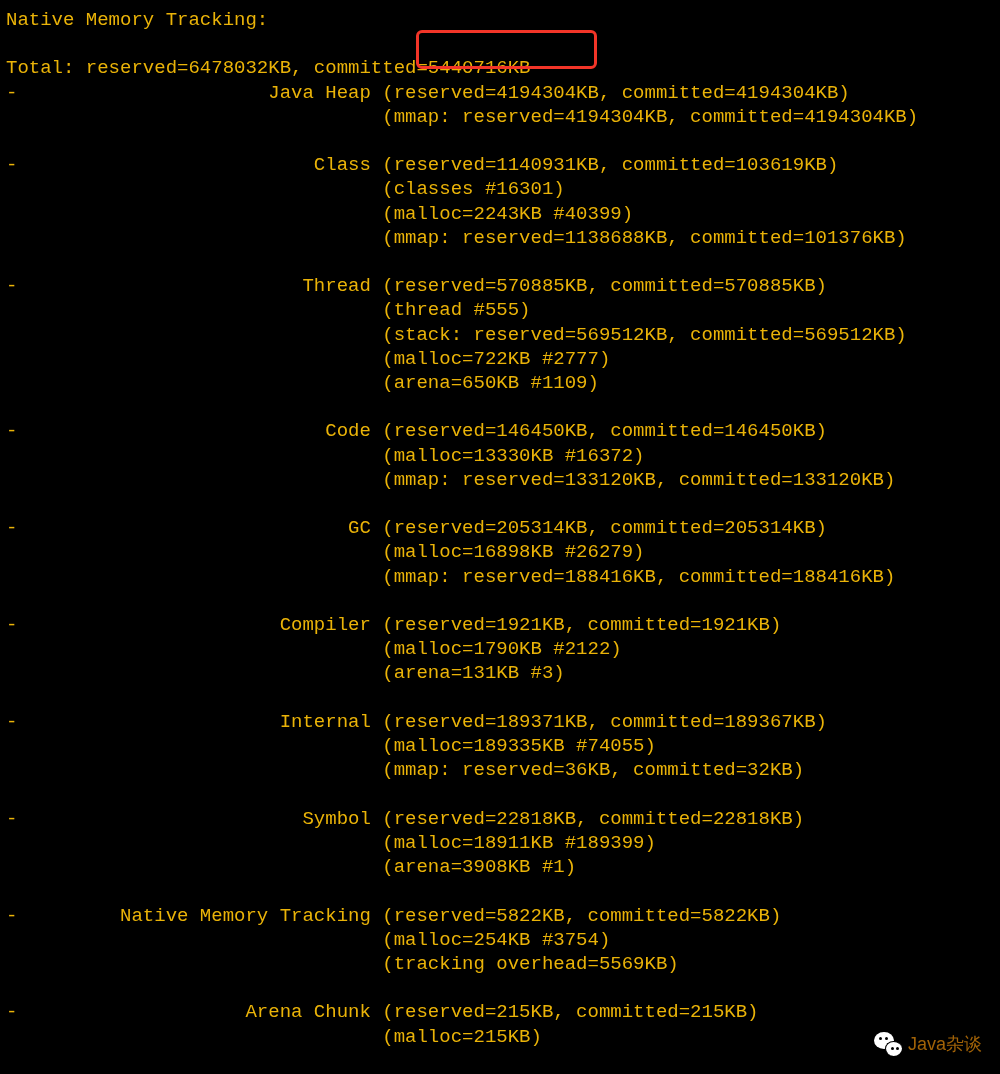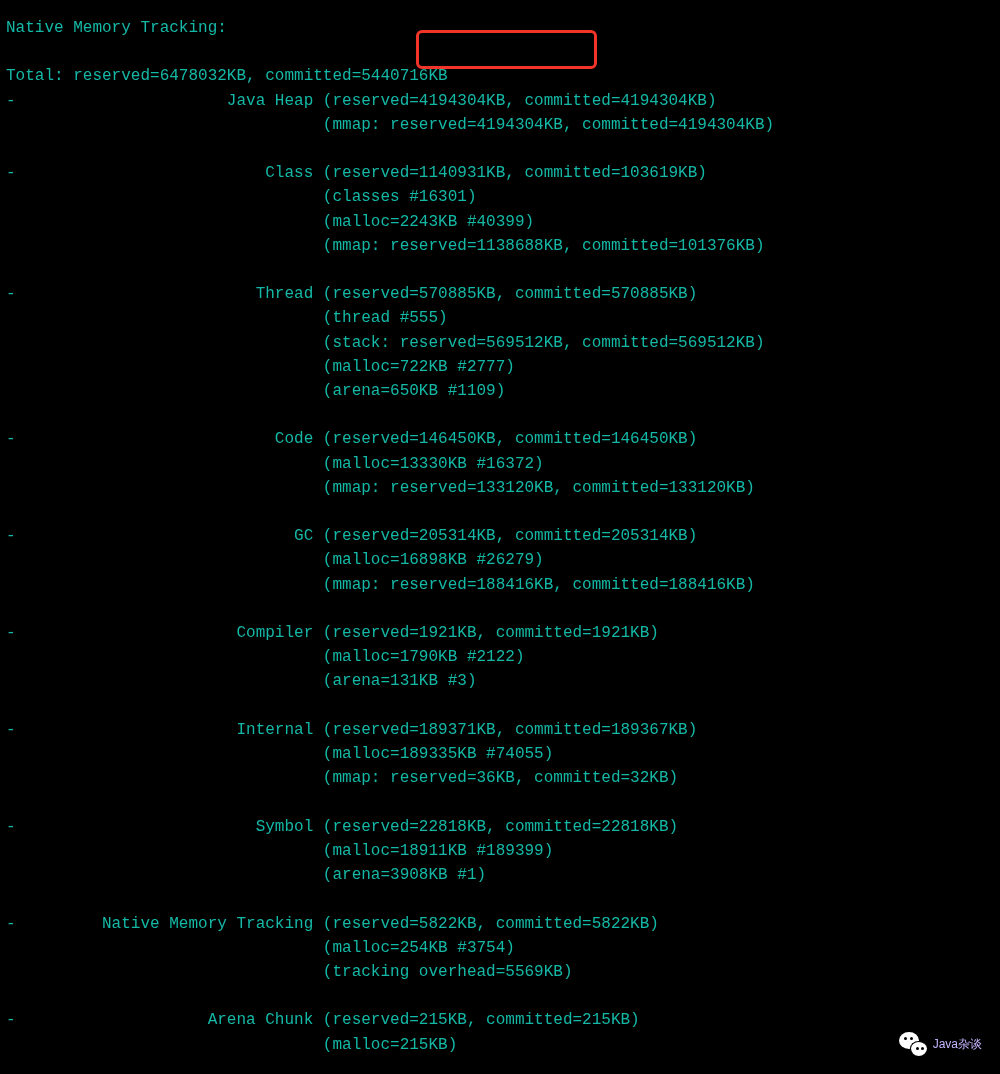--- a/index.html
+++ b/index.html
@@ -5,47 +5,47 @@
   html, body {
     margin: 0;
     padding: 0;
     background: #000000;
     width: 1000px;
     height: 1074px;
     overflow: hidden;
   }
   .terminal {
     font-family: Menlo, Consolas, "Courier New", monospace;
-    font-size: 16px;
+    font-size: 19px;
     line-height: 24.2px;
-    color: #14b8a6;
+    color: #eab308;
     white-space: pre;
-    padding: 16px 6px;
+    padding: 8px 6px;
     position: relative;
   }
   .highlight-box {
     position: absolute;
     border: 3px solid #f23528;
     border-radius: 6px;
     width: 175px;
     height: 33px;
     left: 416px;
     top: 30px;
     pointer-events: none;
   }
   .watermark {
     position: absolute;
     right: 18px;
     bottom: 18px;
     display: flex;
     align-items: center;
     gap: 6px;
-    color: #c4b5fd;
+    color: #a16207;
     font-family: sans-serif;
-    font-size: 12px;
+    font-size: 18px;
   }
   .wechat-icon {
     width: 28px;
     height: 24px;
     position: relative;
   }
   .wechat-icon .big {
     position: absolute;
     left: 0; top: 0;
     width: 20px; height: 17px;

